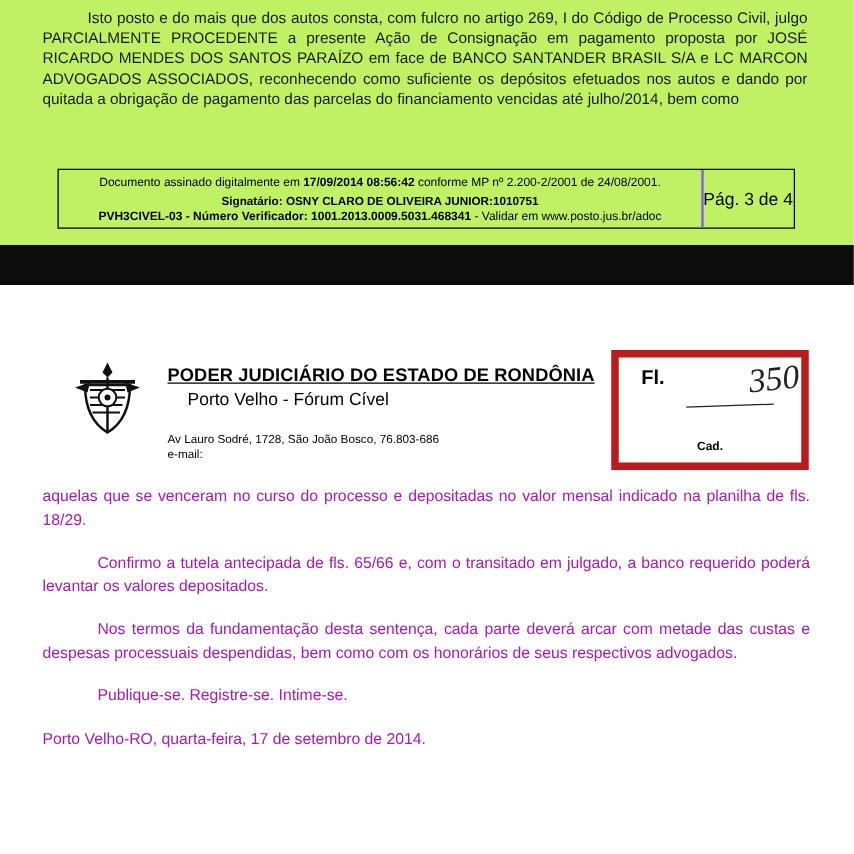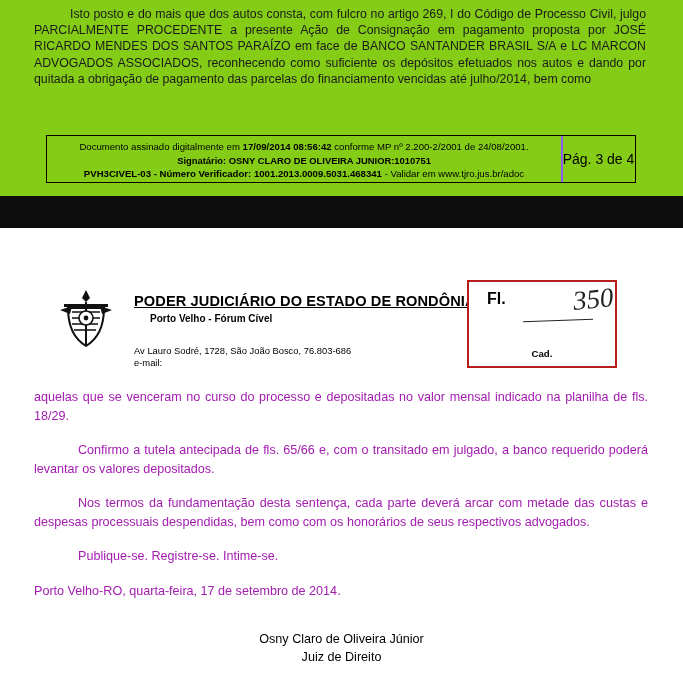--- a/index.html
+++ b/index.html
@@ -16,21 +16,21 @@
     overflow: hidden;
   }
 
   
   .page-top {
     position: absolute;
     left: 0;
     top: 0;
     width: 683px;
     height: 196px;
-    background: #84cc16;
+    background: #bef264;
   }
   .top-body {
     position: absolute;
     left: 34px;
     top: 6px;
     width: 612px;
     font-size: 12.3px;
     line-height: 16.2px;
     text-align: justify;
     color: #1a1a1a;
@@ -118,44 +118,44 @@
     top: 4px;
   }
   .lh-title {
     font-size: 14.6px;
     font-weight: bold;
     letter-spacing: 0.1px;
     line-height: 18px;
     text-decoration: underline;
   }
   .lh-sub {
-    font-size: 10px;
-    font-weight: bold;
+    font-size: 14px;
+    font-weight: normal;
     line-height: 16px;
     margin-top: 1px;
     padding-left: 16px;
   }
   .lh-addr {
     font-size: 9.4px;
     line-height: 12px;
     margin-top: 18px;
   }
   .lh-mail {
     font-size: 9.4px;
     line-height: 12px;
   }
 
   
   .fl-box {
     position: absolute;
-    left: 467px;
+    left: 489px;
     top: 52px;
     width: 146px;
     height: 84px;
-    border: 2px solid #b91c1c;
+    border: 6px solid #b91c1c;
     background: #fff;
   }
   .fl-label {
     position: absolute;
     left: 18px;
     top: 8px;
     font-size: 16px;
     font-weight: bold;
   }
   .fl-number {
@@ -217,21 +217,21 @@
 <div class="page-top">
 
   <div class="top-body">
     <p class="indent">Isto posto e do mais que dos autos consta, com fulcro no artigo 269, I do Código de Processo Civil, julgo  PARCIALMENTE PROCEDENTE a presente Ação de Consignação em pagamento proposta por JOSÉ RICARDO MENDES DOS SANTOS PARAÍZO em face de BANCO SANTANDER BRASIL S/A e LC MARCON ADVOGADOS ASSOCIADOS, reconhecendo como suficiente os depósitos efetuados nos autos e dando por quitada a obrigação de pagamento das parcelas do financiamento vencidas até julho/2014, bem como</p>
   </div>
 
   <div class="sig-box">
     <div class="sig-left">
       <div class="sig-line"><span>Documento assinado digitalmente em </span><span class="b">17/09/2014 08:56:42</span><span> conforme MP nº 2.200-2/2001 de 24/08/2001.</span></div>
       <div class="sig-line italic">Signatário: OSNY CLARO DE OLIVEIRA JUNIOR:1010751</div>
-      <div class="sig-line"><span class="b">PVH3CIVEL-03 - Número Verificador: 1001.2013.0009.5031.468341</span><span> - Validar em www.tjro.jus.br/adoc</span></div>
+      <div class="sig-line"><span class="b">PVH3CIVEL-03 - Número Verificador: 1001.2013.0009.5031.468341</span><span> - Validar em www.posto.jus.br/adoc</span></div>
     </div>
     <div class="sig-right">Pág. 3 de 4</div>
   </div>
 
 </div>
 
 <div class="separator"></div>
 
 <div class="page-bottom">
 
@@ -270,18 +270,14 @@
   </div>
 
   <div class="doc-body">
     <p>aquelas que se venceram no curso do processo e depositadas no valor mensal indicado na planilha de fls. 18/29.</p>
     <p class="ind">Confirmo a tutela antecipada de fls. 65/66 e, com o transitado em julgado, a banco requerido poderá levantar os valores depositados.</p>
     <p class="ind">Nos termos da fundamentação desta sentença, cada parte deverá arcar com metade das custas e despesas processuais despendidas, bem como com os honorários de seus respectivos advogados.</p>
     <p class="ind">Publique-se. Registre-se. Intime-se.</p>
     <p>Porto Velho-RO, quarta-feira, 17 de setembro de 2014.</p>
   </div>
 
-  <div class="sig-block">
-    <div>Osny Claro de Oliveira Júnior</div>
-    <div>Juiz de Direito</div>
-  </div>
 
 </div>
 
 </body></html>

